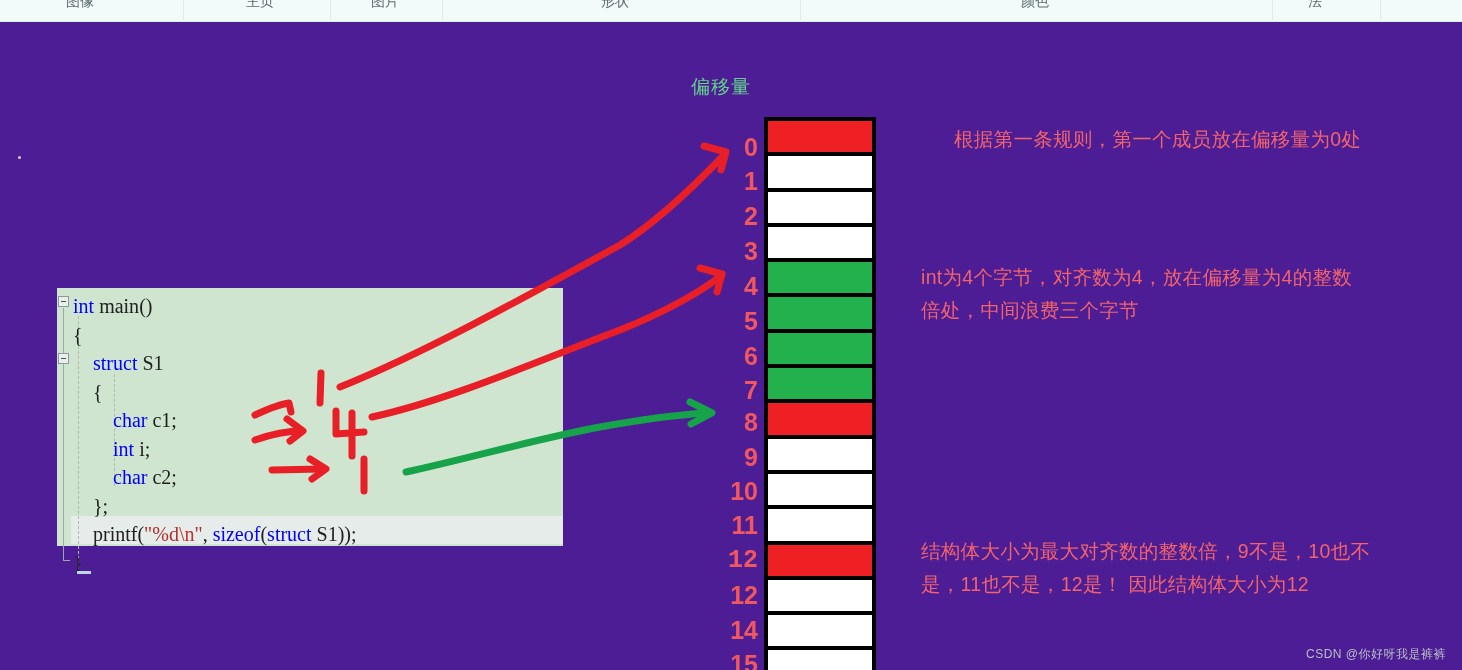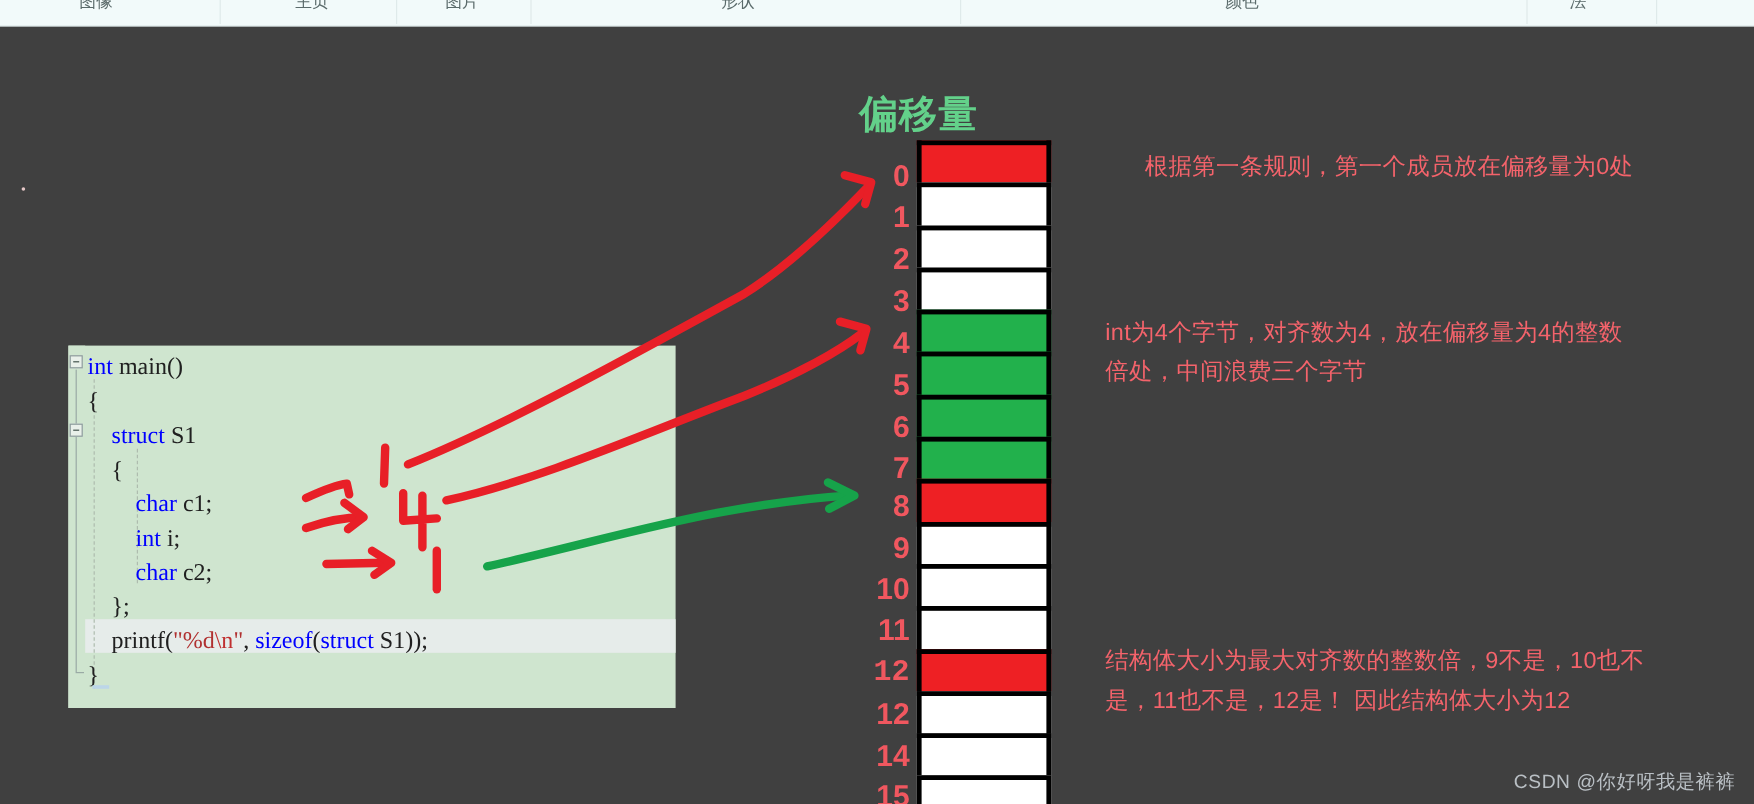--- a/index.html
+++ b/index.html
@@ -8,21 +8,21 @@
     background: #ffffff;
   }
   body {
     font-family: "Liberation Sans", "DejaVu Sans", sans-serif;
   }
   #page {
     position: relative;
     width: 1462px;
     height: 670px;
     overflow: hidden;
-    background: #404040;
+    background: #4c1d95;
   }
 
   
   #ribbon {
     position: absolute;
     left: 0; top: 0;
     width: 1462px;
     height: 22px;
     background: #f2fafa;
     border-bottom: 1px solid #e2eded;
@@ -46,21 +46,21 @@
     height: 20px;
     background: #dfeaea;
   }
 
   
   #code-block {
     position: absolute;
     left: 57px;
     top: 288px;
     width: 506px;
-    height: 302px;
+    height: 258px;
     background: #cfe5cf;
     box-sizing: border-box;
   }
   #code-gutter {
     position: absolute;
     left: 0; top: 0;
     width: 14px; height: 100%;
     background: #cfe5cf;
   }
   #code-text {
@@ -121,24 +121,24 @@
     left: 20px;
     top: 283px;
     width: 14px;
     height: 3px;
     background: #bcd6e8;
   }
 
   
   #offset-title {
     position: absolute;
-    left: 716px;
+    left: 691px;
     top: 74px;
-    font-size: 32px;
-    font-weight: bold;
+    font-size: 19px;
+    font-weight: normal;
     color: #63d18a;
     letter-spacing: 1px;
   }
   #mem-col {
     position: absolute;
     left: 764px;
     top: 117px;
     width: 112px;
   }
   .mem-cell {
@@ -179,21 +179,21 @@
     color: #f4636b;
     white-space: pre-line;
     letter-spacing: 0.3px;
   }
 
   
   #watermark {
     position: absolute;
     right: 16px;
     bottom: 7px;
-    font-size: 16px;
+    font-size: 12px;
     color: #b9bfc4;
     letter-spacing: 0.5px;
   }
 
   
   #ink {
     position: absolute;
     left: 0; top: 0;
     width: 1462px;
     height: 670px;

